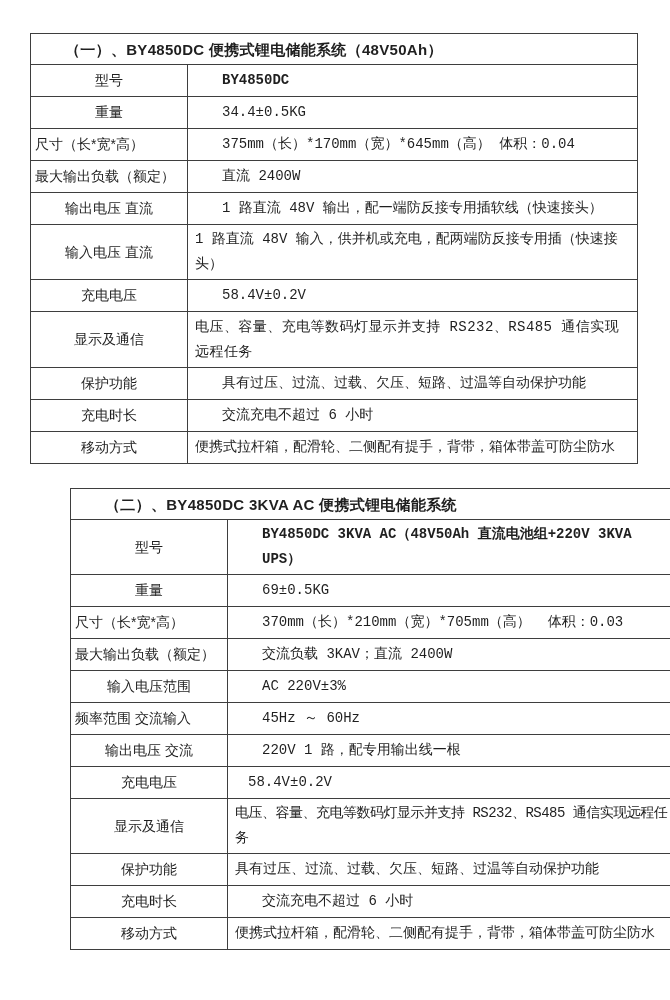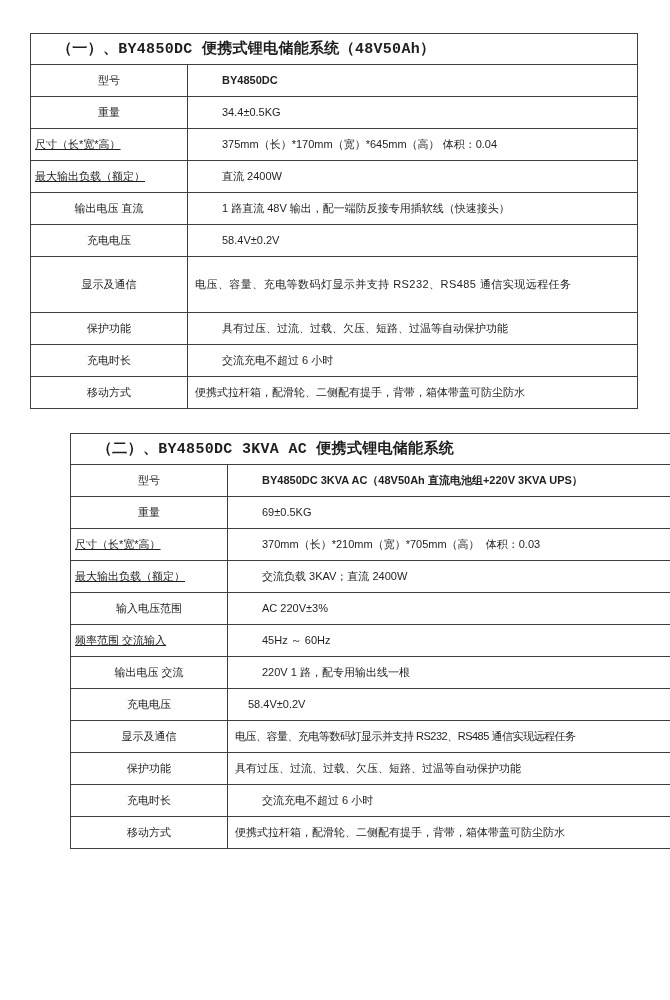--- a/index.html
+++ b/index.html
@@ -17,39 +17,38 @@
   }
   .doc{padding:33px 30px 0 30px;}
   table.spec{
     border-collapse:collapse;
     table-layout:fixed;
     width:608px;
   }
   table.spec + table.spec{margin-top:24px;margin-left:40px;}
   td{
     border:1.5px solid var(--border-color);
-    font-size:11px;
+    font-size:14px;
     line-height:25px;
     vertical-align:middle;
     padding:2px 7px;
     overflow:hidden;
   }
   tr{height:32px;}
   tr.title-row{height:31px;}
   tr.tall{height:56px;}
   td.title-cell{
     font-weight:bold;
     font-size:15px;
-    padding-left:26px;
+    padding-left:34px;
     letter-spacing:0.3px;
-    font-family:Liberation Mono, monospace;
   }
   td.label{text-align:center;}
-  td.label.flush{text-align:left;padding-left:4px;text-decoration:underline;}
-  td.value{white-space:pre-wrap;}
+  td.label.flush{text-align:left;padding-left:4px;}
+  td.value{white-space:pre-wrap;font-family:Liberation Mono, monospace;}
   td.value.ind-small{padding-left:20px;}
   td.value.ind-medium{padding-left:34px;}
   td.value.bold{font-weight:bold;}
   td.value.compact{letter-spacing:-0.5px;}
   td.value.spread{letter-spacing:0.45px;}
 </style>
 </head>
 <body>
 
 <div class="doc">
@@ -75,20 +74,24 @@
           <td class="label flush">尺寸（长*宽*高）</td>
           <td class="value ind-medium">375mm（长）*170mm（宽）*645mm（高） 体积：0.04</td>
         </tr>
         <tr>
           <td class="label flush">最大输出负载（额定）</td>
           <td class="value ind-medium">直流 2400W</td>
         </tr>
         <tr>
           <td class="label">输出电压 直流</td>
           <td class="value ind-medium">1 路直流 48V 输出，配一端防反接专用插软线（快速接头）</td>
+        </tr>
+        <tr>
+          <td class="label">输入电压 直流</td>
+          <td class="value ind-flush">1 路直流 48V 输入，供并机或充电，配两端防反接专用插（快速接头）</td>
         </tr>
         <tr>
           <td class="label">充电电压</td>
           <td class="value ind-medium">58.4V±0.2V</td>
         </tr>
         <tr class="tall">
           <td class="label">显示及通信</td>
           <td class="value ind-flush spread">电压、容量、充电等数码灯显示并支持 RS232、RS485 通信实现远程任务</td>
         </tr>
         <tr>

